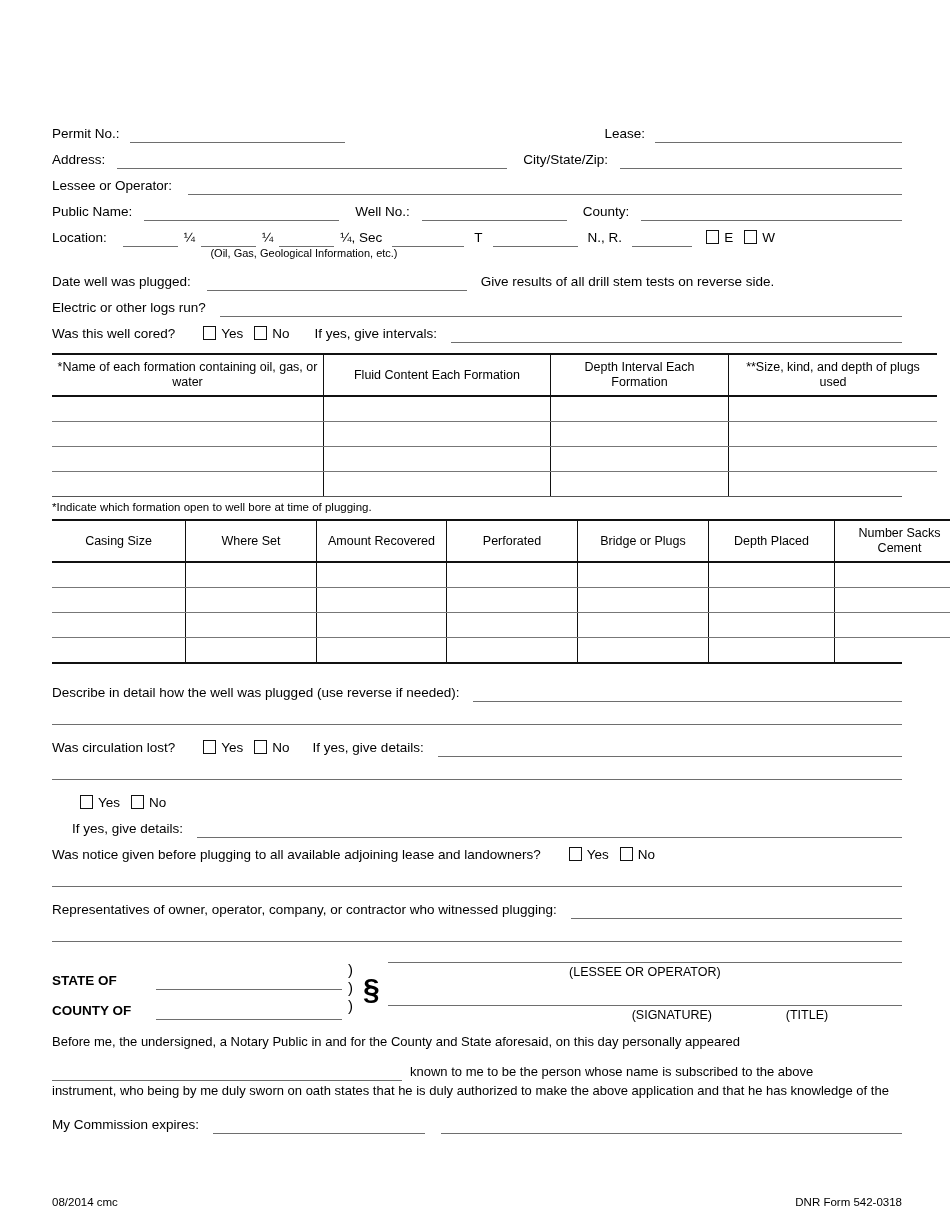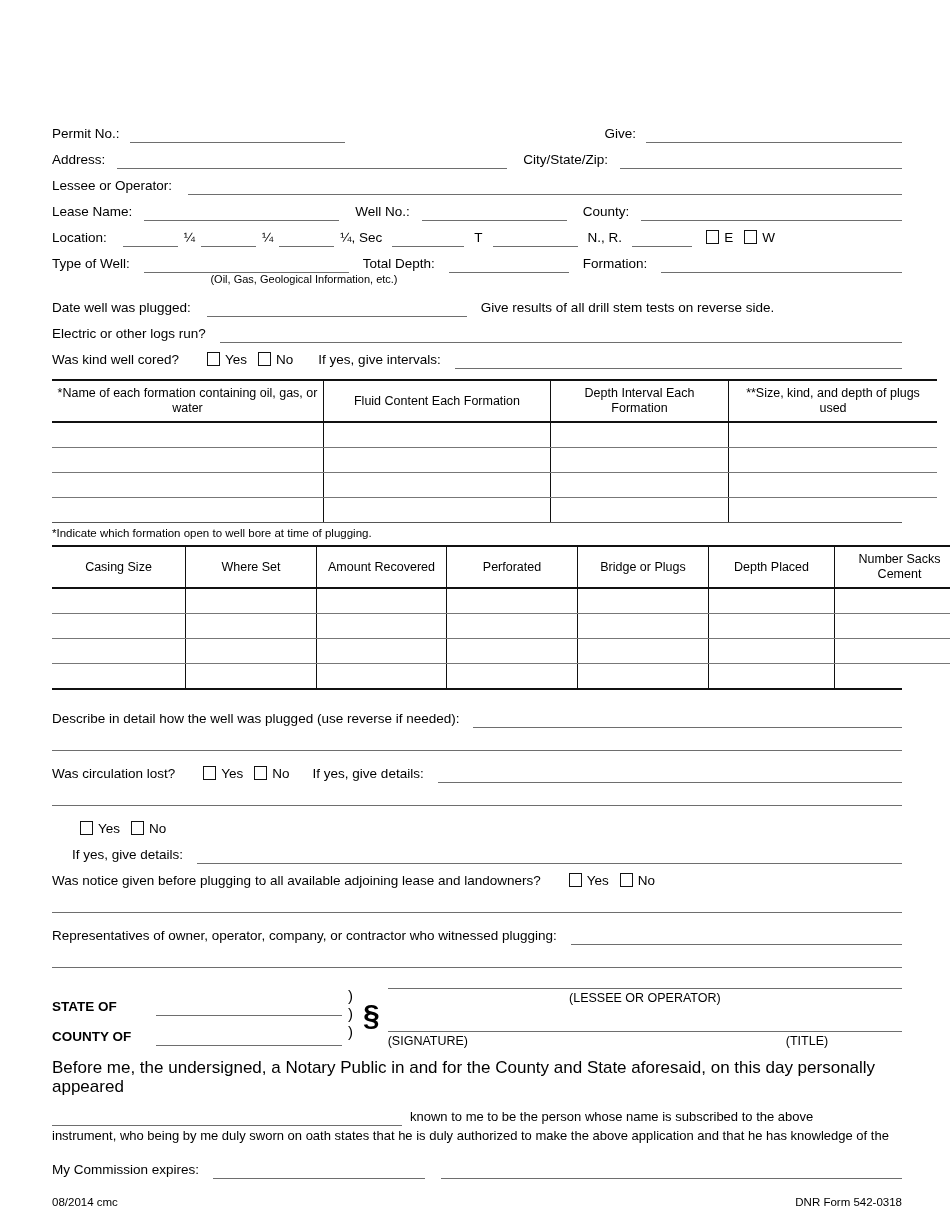--- a/index.html
+++ b/index.html
@@ -90,21 +90,21 @@
 <div class="page">
 
 
   <div class="form">
 
     <div class="row">
       <span class="lbl">Permit No.:</span>
       <span class="gap"></span>
       <span class="rule" style="width:215px"></span>
       <span class="sp" style="width:260px"></span>
-      <span class="lbl">Give:</span>
+      <span class="lbl">Lease:</span>
       <span class="gap"></span>
       <span class="rule grow"></span>
     </div>
 
     <div class="row">
       <span class="lbl">Address:</span>
       <span class="gap" style="width:12px"></span>
       <span class="rule" style="width:390px"></span>
       <span class="gap" style="width:16px"></span>
       <span class="lbl">City/State/Zip:</span>
@@ -112,21 +112,21 @@
       <span class="rule grow"></span>
     </div>
 
     <div class="row">
       <span class="lbl">Lessee or Operator:</span>
       <span class="gap" style="width:16px"></span>
       <span class="rule grow"></span>
     </div>
 
     <div class="row">
-      <span class="lbl">Lease Name:</span>
+      <span class="lbl">Public Name:</span>
       <span class="gap" style="width:12px"></span>
       <span class="rule" style="width:195px"></span>
       <span class="gap" style="width:16px"></span>
       <span class="lbl">Well No.:</span>
       <span class="gap" style="width:12px"></span>
       <span class="rule" style="width:145px"></span>
       <span class="gap" style="width:16px"></span>
       <span class="lbl">County:</span>
       <span class="gap" style="width:12px"></span>
       <span class="rule grow"></span>
@@ -155,54 +155,41 @@
       <span class="gap" style="width:10px"></span>
       <span class="lbl">N.,  R.</span>
       <span class="gap" style="width:10px"></span>
       <span class="rule" style="width:60px"></span>
       <span class="gap" style="width:14px"></span>
       <span style="line-height:18px;white-space:nowrap">
         <span class="cb"></span><span class="cblabel">E</span><span class="cb"></span><span class="cblabel">W</span>
       </span>
     </div>
 
-    <div class="row">
-      <span class="lbl">Type of Well:</span>
-      <span class="gap" style="width:14px"></span>
-      <span class="rule" style="width:205px"></span>
-      <span class="gap" style="width:14px"></span>
-      <span class="lbl">Total Depth:</span>
-      <span class="gap" style="width:14px"></span>
-      <span class="rule" style="width:120px"></span>
-      <span class="gap" style="width:14px"></span>
-      <span class="lbl">Formation:</span>
-      <span class="gap" style="width:14px"></span>
-      <span class="rule grow"></span>
-    </div>
 
     <div style="height:18px">
       <div class="sub-note" style="width:300px;margin-left:102px">(Oil, Gas, Geological Information, etc.)</div>
     </div>
 
     <div class="row">
       <span class="lbl">Date well was plugged:</span>
       <span class="gap" style="width:16px"></span>
       <span class="rule" style="width:260px"></span>
       <span class="gap" style="width:14px"></span>
       <span class="lbl">Give results of all drill stem tests on reverse side.</span>
     </div>
 
     <div class="row">
       <span class="lbl">Electric or other logs run?</span>
       <span class="gap" style="width:14px"></span>
       <span class="rule grow"></span>
     </div>
 
     <div class="row">
-      <span class="lbl">Was kind well cored?</span>
+      <span class="lbl">Was this well cored?</span>
       <span class="gap" style="width:28px"></span>
       <span style="line-height:18px;white-space:nowrap">
         <span class="cb"></span><span class="cblabel">Yes</span><span class="cb"></span><span class="cblabel">No</span>
       </span>
       <span class="gap" style="width:14px"></span>
       <span class="lbl">If yes, give intervals:</span>
       <span class="gap" style="width:14px"></span>
       <span class="rule grow"></span>
     </div>
 
@@ -393,29 +380,29 @@
         </div>
 
         <div class="sect" style="flex:0 0 auto;padding-top:14px">§</div>
 
         <div style="flex:1 1 auto;padding-top:2px">
           <div class="thin-rule"></div>
           <div class="centered-cap" style="padding-top:2px">(LESSEE OR OPERATOR)</div>
           <div style="height:26px"></div>
           <div class="thin-rule"></div>
           <div style="display:flex;padding-top:2px">
-            <div style="flex:1 1 auto;text-align:left;font-size:12.5px">(SIGNATURE)</div>
+            <div style="flex:1 1 auto;text-align:right;font-size:12.5px">(SIGNATURE)</div>
             <div style="width:190px;text-align:center;font-size:12.5px">(TITLE)</div>
           </div>
         </div>
       </div>
 
       <div style="height:10px"></div>
 
-      <div style="font-size:17px;line-height:19px">Before me, the undersigned, a Notary Public in and for the County and State aforesaid, on this day personally appeared</div>
+      <div style="font-size:13px;line-height:19px">Before me, the undersigned, a Notary Public in and for the County and State aforesaid, on this day personally appeared</div>
 
       <div style="height:6px"></div>
 
       <div class="row" style="height:24px">
         <span class="rule" style="width:350px"></span>
         <span class="gap" style="width:8px"></span>
         <span class="lbl" style="font-size:13px">known to me to be the person whose name is subscribed to the above</span>
       </div>
 
       <div style="font-size:13px;line-height:19px">instrument, who being by me duly sworn on oath states that he is duly authorized to make the above application and that he has knowledge of the</div>

